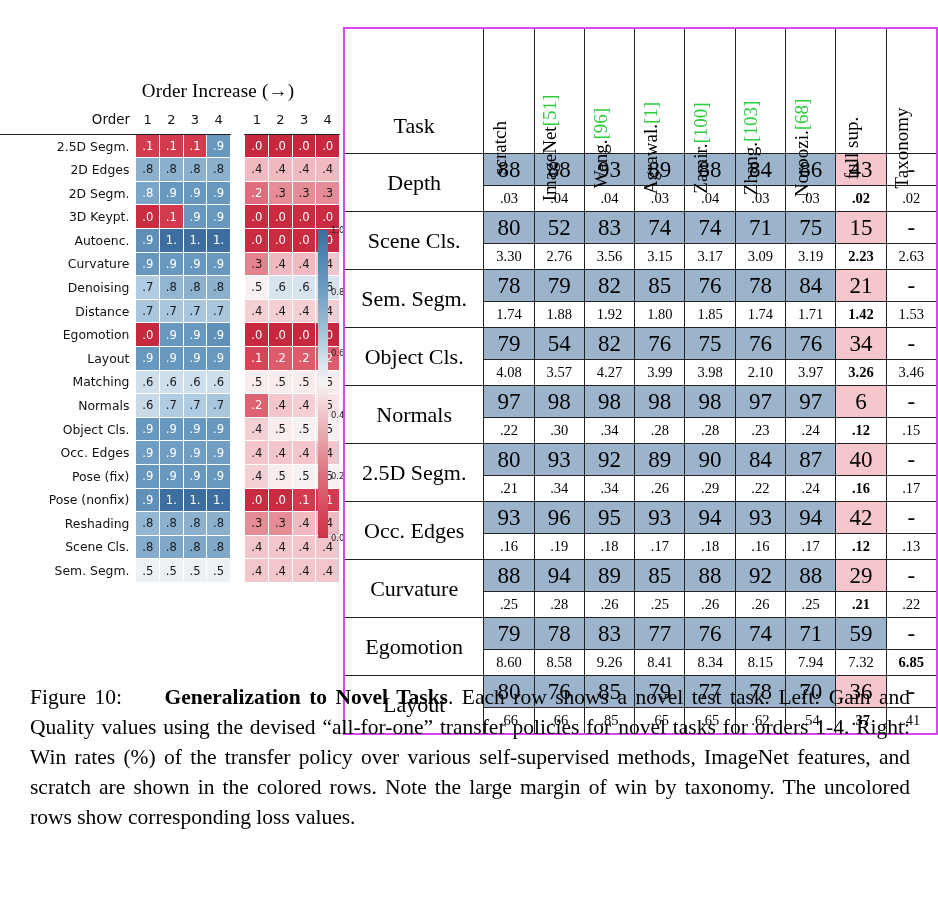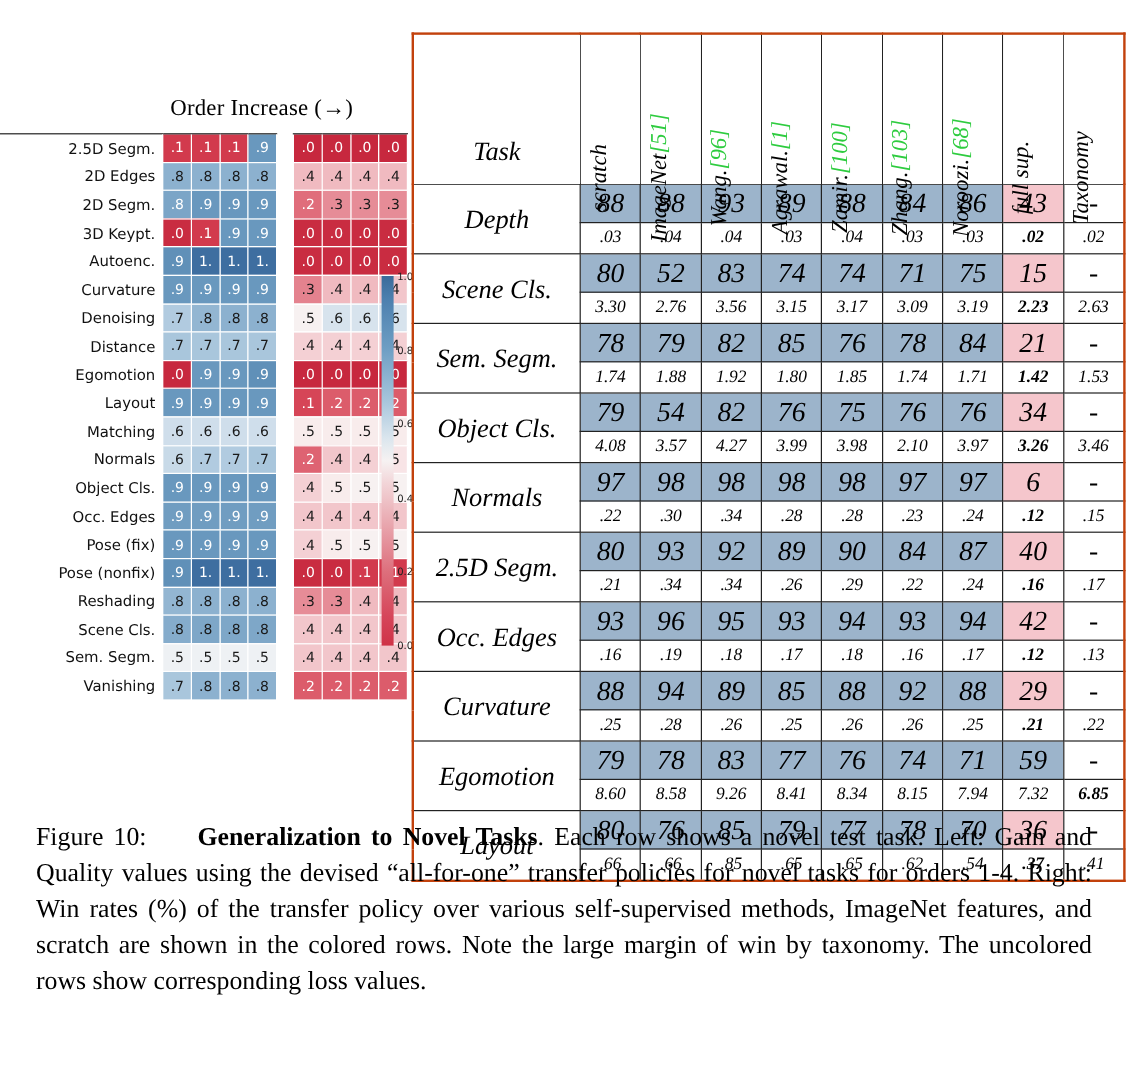--- a/index.html
+++ b/index.html
@@ -54,21 +54,21 @@
       #3a6b9a 0%, #4c7fae 6%, #6f9fc4 20%, #a8c6dc 34%,
       #dbe6ee 44%, #f6f2f2 50%, #f2d5d8 56%,
       #e8a3ab 68%, #dd6f7c 80%, #d6465a 92%, #cf3347 100%);
   }
   .cb-tick{
     position:absolute;left:13px;font-size:8.4px;
     font-family:"DejaVu Sans","Liberation Sans",sans-serif;color:#222;
   }
   
   #result-table-wrap{position:absolute;left:343px;top:27px;}
-  table.rt{border-collapse:collapse;border:2px solid #c2410c;font-style:italic;}
+  table.rt{border-collapse:collapse;border:2px solid #d946ef;}
   table.rt td{border:1px solid #222;padding:0;text-align:center;vertical-align:middle;}
   .rt-headcell{
     height:124px;width:55px;position:relative;background:#fff;
   }
   .rt-vert{
     position:absolute;left:50%;bottom:5px;
     transform:translateX(-50%) rotate(-90deg);
     transform-origin:bottom center;
     white-space:nowrap;font-size:19px;line-height:1;
   }
@@ -89,20 +89,32 @@
   #caption b{font-weight:bold;margin-left:34px;}
 </style>
 </head>
 <body>
 
 <div id="heatmap-panel">
   <div id="heatmap-supertitle">Order Increase (→)</div>
   <div id="heatmap-grid">
     <table class="hm">
       <tbody id="hm-body">
+          <tr>
+            <td class="hm-rowlabel hm-orderlabel">Order</td>
+            <td class="hm-colhead">1</td>
+            <td class="hm-colhead">2</td>
+            <td class="hm-colhead">3</td>
+            <td class="hm-colhead">4</td>
+            <td class="hm-gap"></td>
+            <td class="hm-colhead">1</td>
+            <td class="hm-colhead">2</td>
+            <td class="hm-colhead">3</td>
+            <td class="hm-colhead">4</td>
+          </tr>
           <tr class="hm-underline">
             <td></td>
             <td></td>
             <td></td>
             <td></td>
             <td></td>
             <td style="border-bottom: none;"></td>
             <td></td>
             <td></td>
             <td></td>
@@ -328,32 +340,20 @@
             <td class="hm-rowlabel">Sem. Segm.</td>
             <td class="hm-cell" style="background: rgb(238, 241, 244); color: rgb(26, 26, 26);">.5</td>
             <td class="hm-cell" style="background: rgb(238, 241, 244); color: rgb(26, 26, 26);">.5</td>
             <td class="hm-cell" style="background: rgb(238, 241, 244); color: rgb(26, 26, 26);">.5</td>
             <td class="hm-cell" style="background: rgb(238, 241, 244); color: rgb(26, 26, 26);">.5</td>
             <td class="hm-gap"></td>
             <td class="hm-cell" style="background: rgb(242, 198, 203); color: rgb(26, 26, 26);">.4</td>
             <td class="hm-cell" style="background: rgb(242, 198, 203); color: rgb(26, 26, 26);">.4</td>
             <td class="hm-cell" style="background: rgb(242, 198, 203); color: rgb(26, 26, 26);">.4</td>
             <td class="hm-cell" style="background: rgb(242, 198, 203); color: rgb(26, 26, 26);">.4</td>
-          </tr>
-          <tr>
-            <td class="hm-rowlabel">Vanishing</td>
-            <td class="hm-cell" style="background: rgb(169, 198, 220); color: rgb(26, 26, 26);">.7</td>
-            <td class="hm-cell" style="background: rgb(140, 177, 207); color: rgb(26, 26, 26);">.8</td>
-            <td class="hm-cell" style="background: rgb(140, 177, 207); color: rgb(26, 26, 26);">.8</td>
-            <td class="hm-cell" style="background: rgb(140, 177, 207); color: rgb(26, 26, 26);">.8</td>
-            <td class="hm-gap"></td>
-            <td class="hm-cell" style="background: rgb(220, 92, 107); color: rgb(255, 255, 255);">.2</td>
-            <td class="hm-cell" style="background: rgb(220, 92, 107); color: rgb(255, 255, 255);">.2</td>
-            <td class="hm-cell" style="background: rgb(220, 92, 107); color: rgb(255, 255, 255);">.2</td>
-            <td class="hm-cell" style="background: rgb(220, 92, 107); color: rgb(255, 255, 255);">.2</td>
           </tr>
         </tbody>
     </table>
   </div>
   <div id="colorbar-wrap">
     <div id="colorbar"></div>
   <div class="cb-tick" style="top: -5px;">1.0</div>
       <div class="cb-tick" style="top: 56.6px;">0.8</div>
       <div class="cb-tick" style="top: 118.2px;">0.6</div>
       <div class="cb-tick" style="top: 179.8px;">0.4</div>

